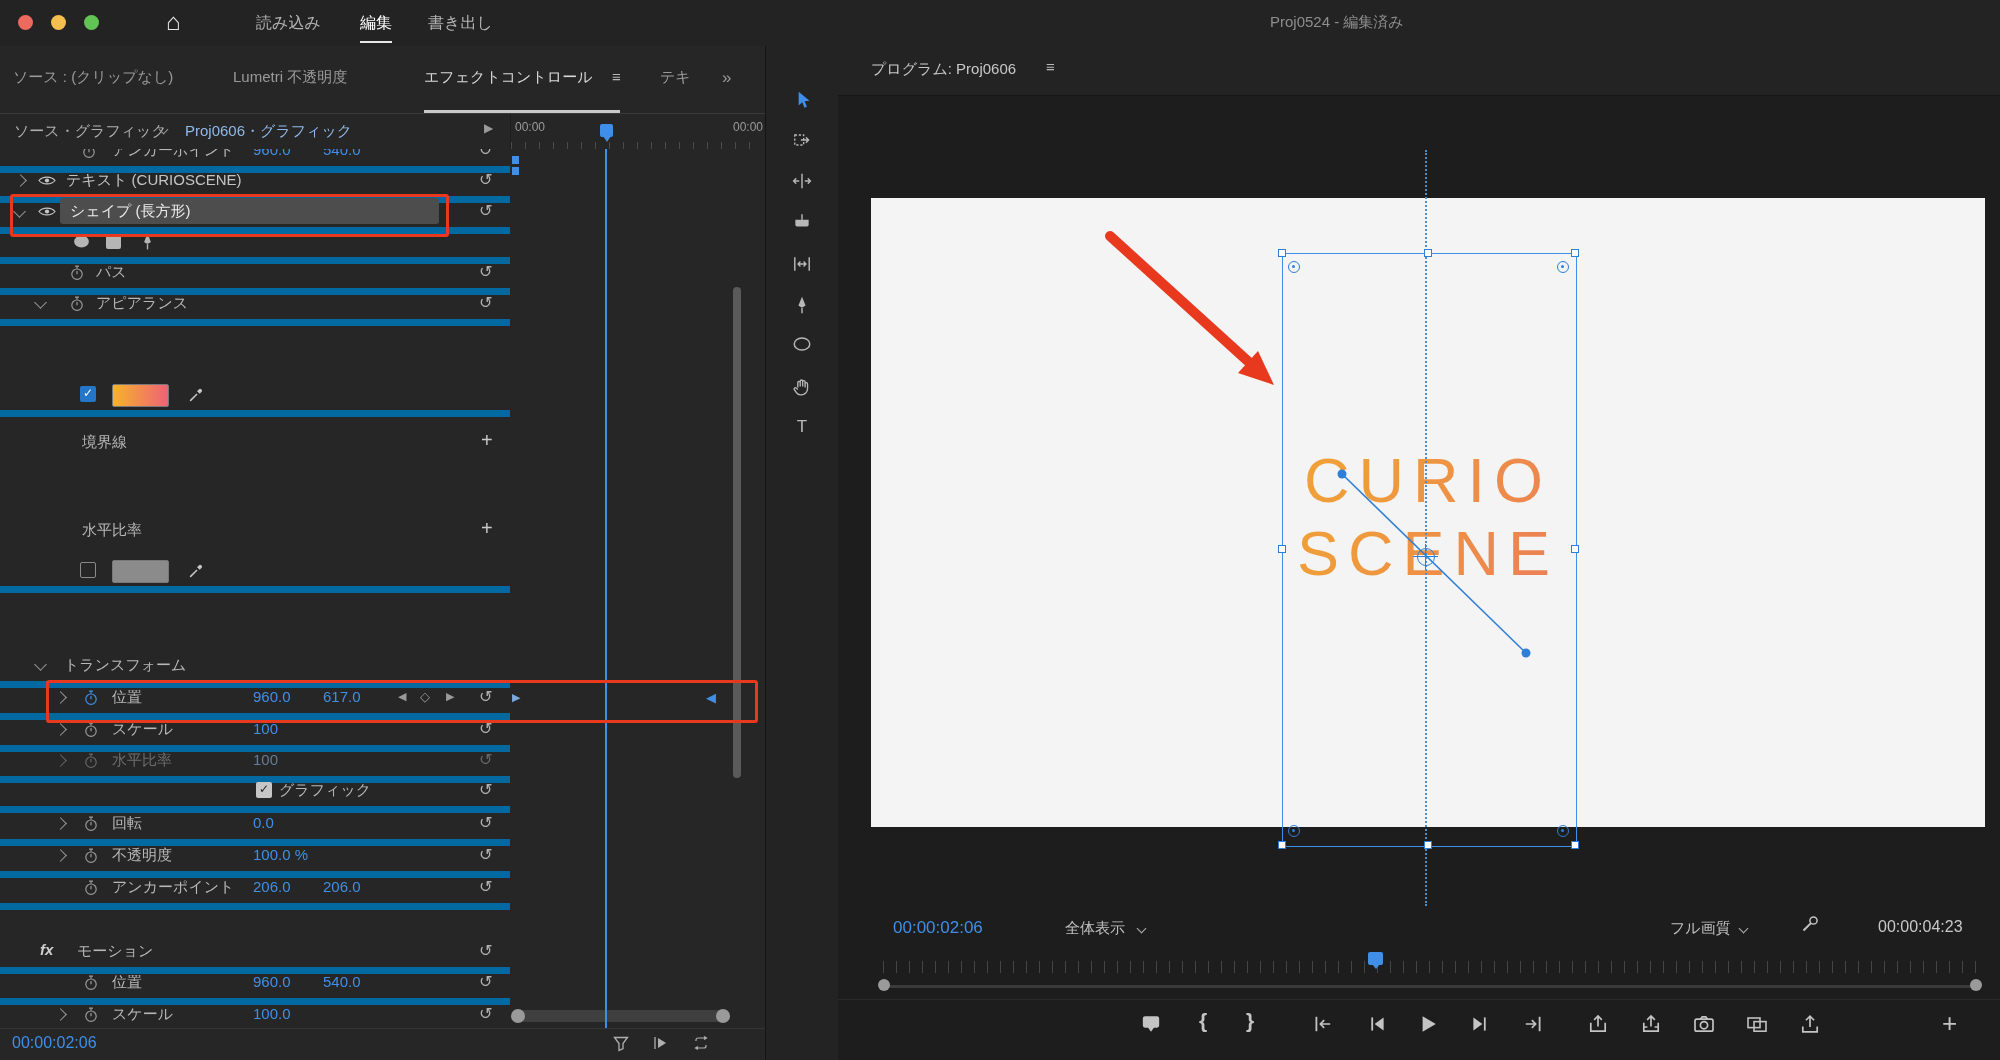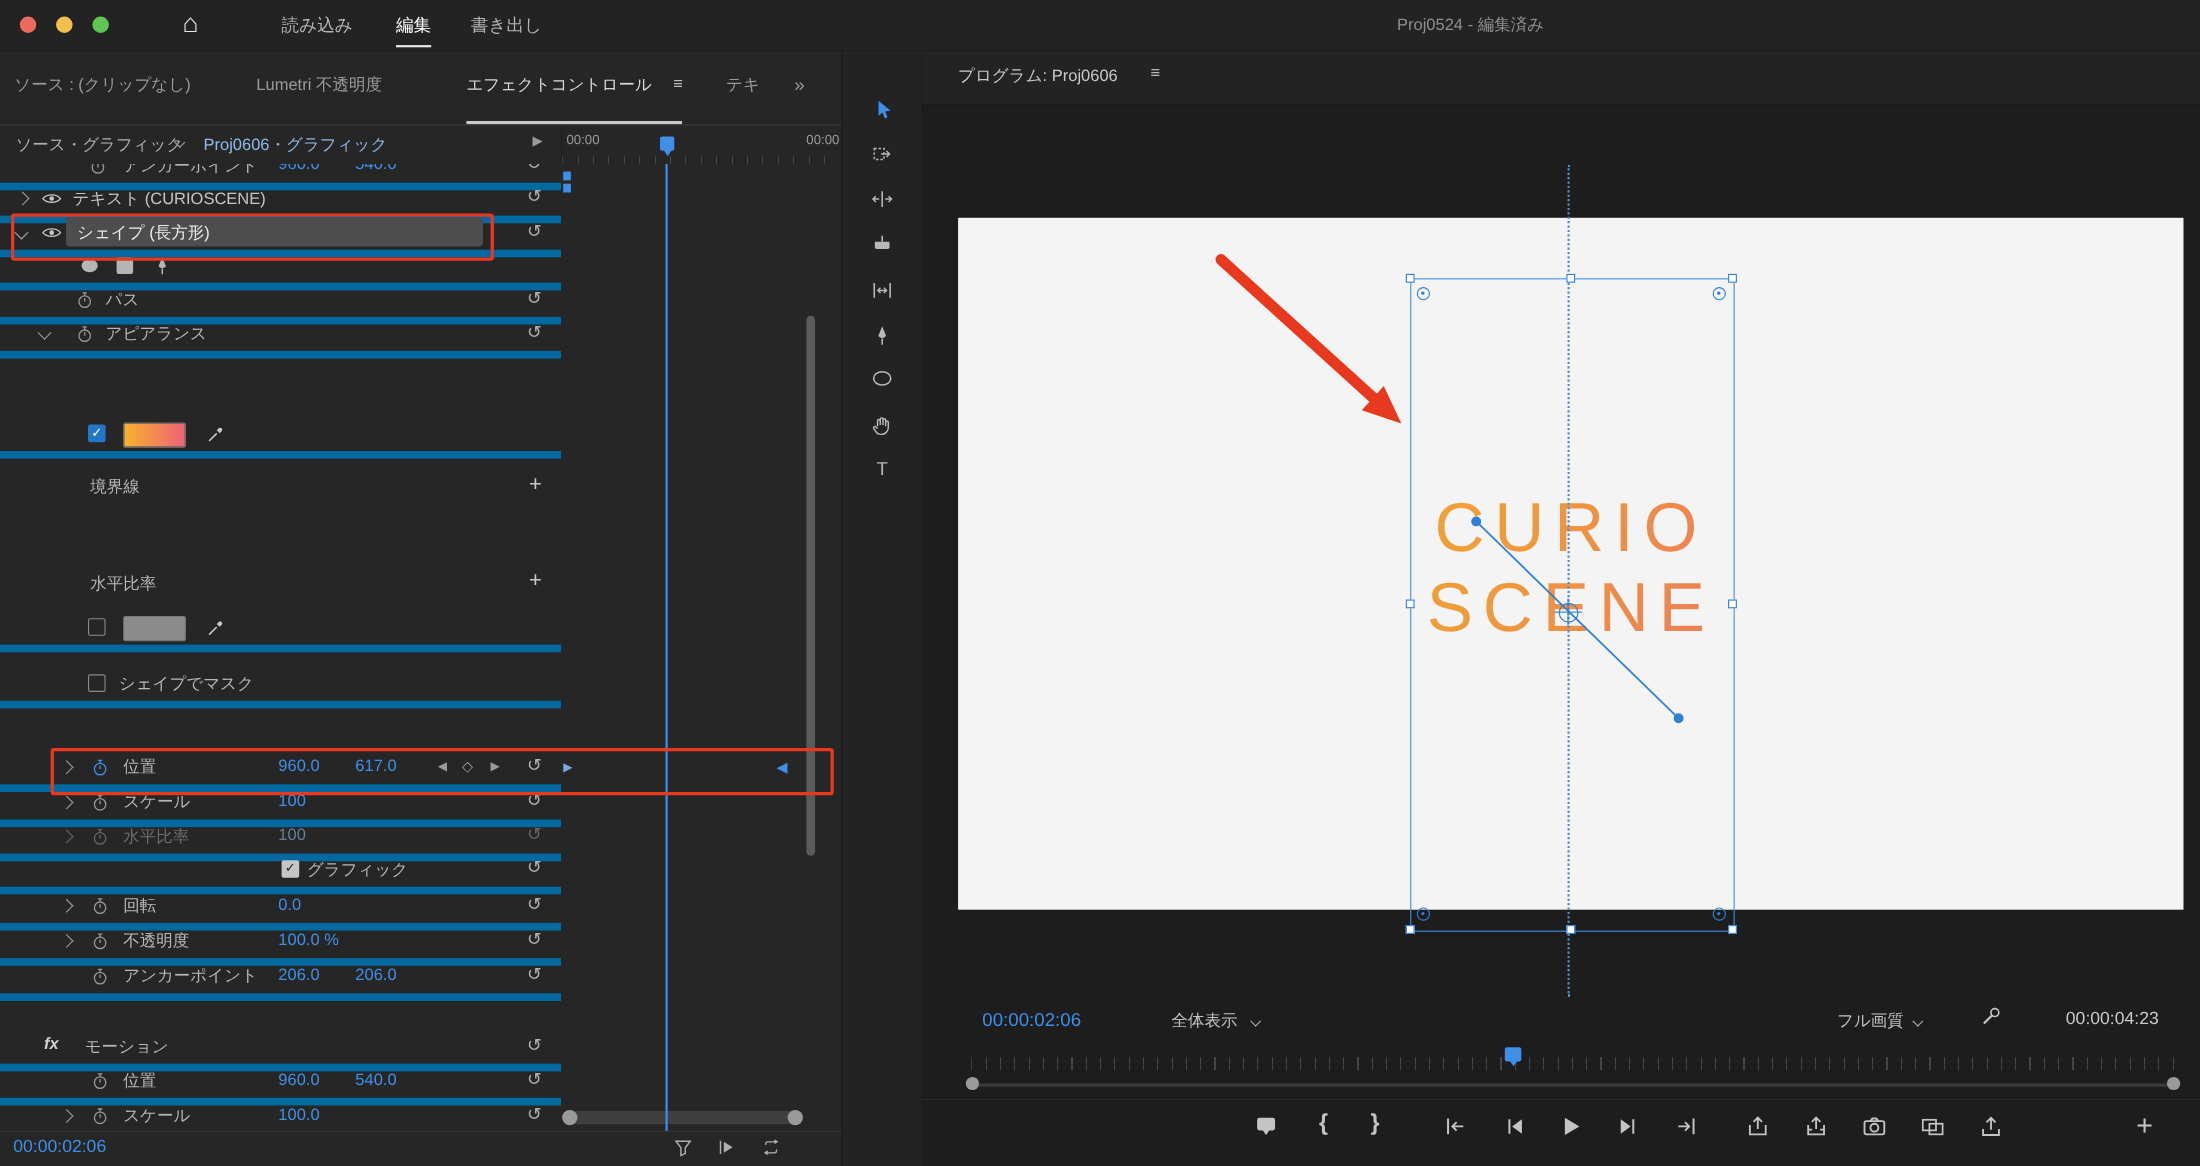--- a/index.html
+++ b/index.html
@@ -315,25 +315,25 @@
       <div class="row" style="top:406px">
         <span class="cb off" style="left:80px"></span>
         <div class="swatch" style="left:112px;background:#8b8b8b"></div>
         <span class="abs" style="left:188px;top:7px;color:#c8c8c8">
             <svg class="ic" width="17" height="17">
               <use href="#s-dropper"></use>
             </svg>
           </span>
       </div>
 
-      <div class="row" style="top:457px">
-        <span class="cb off" style="left:80px"></span>
-        <span class="lbl" style="left:108px">シェイプでマスク</span>
-      </div>
-
+
+      <div class="row" style="top:501px">
+        <span class="chev down abs" style="left:36px;top:10px;color:#9a9a9a"></span>
+        <span class="lbl" style="left:64px">トランスフォーム</span>
+      </div>
 
       <div class="row" style="top:533px">
         <span class="chev right abs" style="left:56px;top:11px;color:#9a9a9a"></span>
         <span class="abs" style="left:84px;top:8px;color:#3f8fe8">
             <svg class="ic" width="14" height="16">
               <use href="#s-watch"></use>
             </svg>
           </span>
         <span class="lbl" style="left:112px">位置</span>
         <span class="val" style="left:253px">960.0</span>

